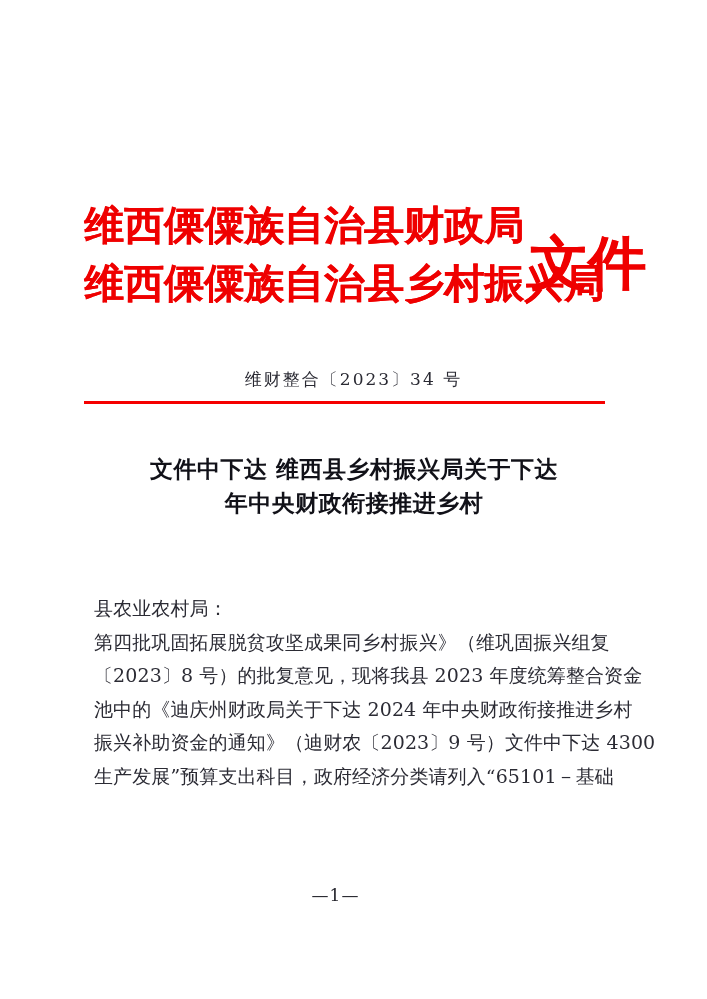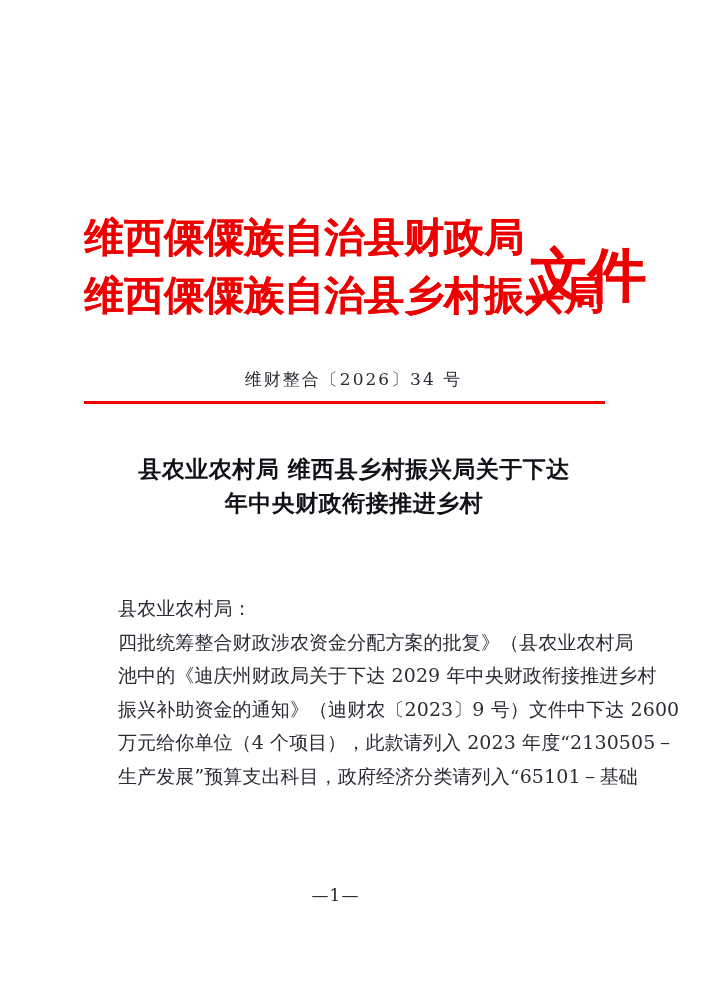--- a/index.html
+++ b/index.html
@@ -22,21 +22,21 @@
     inset: 0;
     width: 707px;
     height: 999px;
     background: #ffffff;
   }
 
   
   .masthead {
     position: absolute;
     left: 0;
-    top: 208px;
+    top: 196px;
     width: 707px;
     height: 150px;
   }
 
   .masthead-names {
     position: absolute;
     left: 84px;
     top: 0;
     width: 452px;
     display: flex;
@@ -113,21 +113,20 @@
   .body-block {
     position: absolute;
     left: 94px;
     top: 592px;
     width: 524px;
     font-family: "DejaVu Serif", "Liberation Serif", serif;
     font-size: 19px;
     line-height: 33.6px;
     letter-spacing: 0.1px;
     color: #2b2b34;
-    margin-left: 24px;
   }
   .body-line {
     display: block;
     white-space: nowrap;
   }
   .body-line.indent { text-indent: 38px; }
 
   
   .page-number {
     position: absolute;
@@ -149,33 +148,33 @@
 <div class="page">
 
   <div class="masthead">
     <div class="masthead-names">
       <div class="issuer-line">维西傈僳族自治县财政局</div>
       <div class="issuer-line">维西傈僳族自治县乡村振兴局</div>
     </div>
     <div class="masthead-wenjian">文件</div>
   </div>
 
-  <div class="doc-number">维财整合〔2026〕34 号</div>
+  <div class="doc-number">维财整合〔2023〕34 号</div>
 
   <div class="red-rule"></div>
 
   <div class="doc-title">
-    <span class="tline">县农业农村局 维西县乡村振兴局关于下达</span>
+    <span class="tline">文件中下达 维西县乡村振兴局关于下达</span>
     <span class="tline">年中央财政衔接推进乡村</span>
   </div>
 
   <div class="body-block">
     <span class="body-line">县农业农村局：</span>
-    <span class="body-line">四批统筹整合财政涉农资金分配方案的批复》（县农业农村局</span>
-    <span class="body-line">池中的《迪庆州财政局关于下达 2029 年中央财政衔接推进乡村</span>
-    <span class="body-line">振兴补助资金的通知》（迪财农〔2023〕9 号）文件中下达 2600</span>
-    <span class="body-line">万元给你单位（4 个项目），此款请列入 2023 年度“2130505－</span>
+    <span class="body-line">第四批巩固拓展脱贫攻坚成果同乡村振兴》（维巩固振兴组复</span>
+    <span class="body-line">〔2023〕8 号）的批复意见，现将我县 2023 年度统筹整合资金</span>
+    <span class="body-line">池中的《迪庆州财政局关于下达 2024 年中央财政衔接推进乡村</span>
+    <span class="body-line">振兴补助资金的通知》（迪财农〔2023〕9 号）文件中下达 4300</span>
     <span class="body-line">生产发展”预算支出科目，政府经济分类请列入“65101－基础</span>
   </div>
 
   <div class="page-number">—1—</div>
 
 </div>
 
 </body></html>

